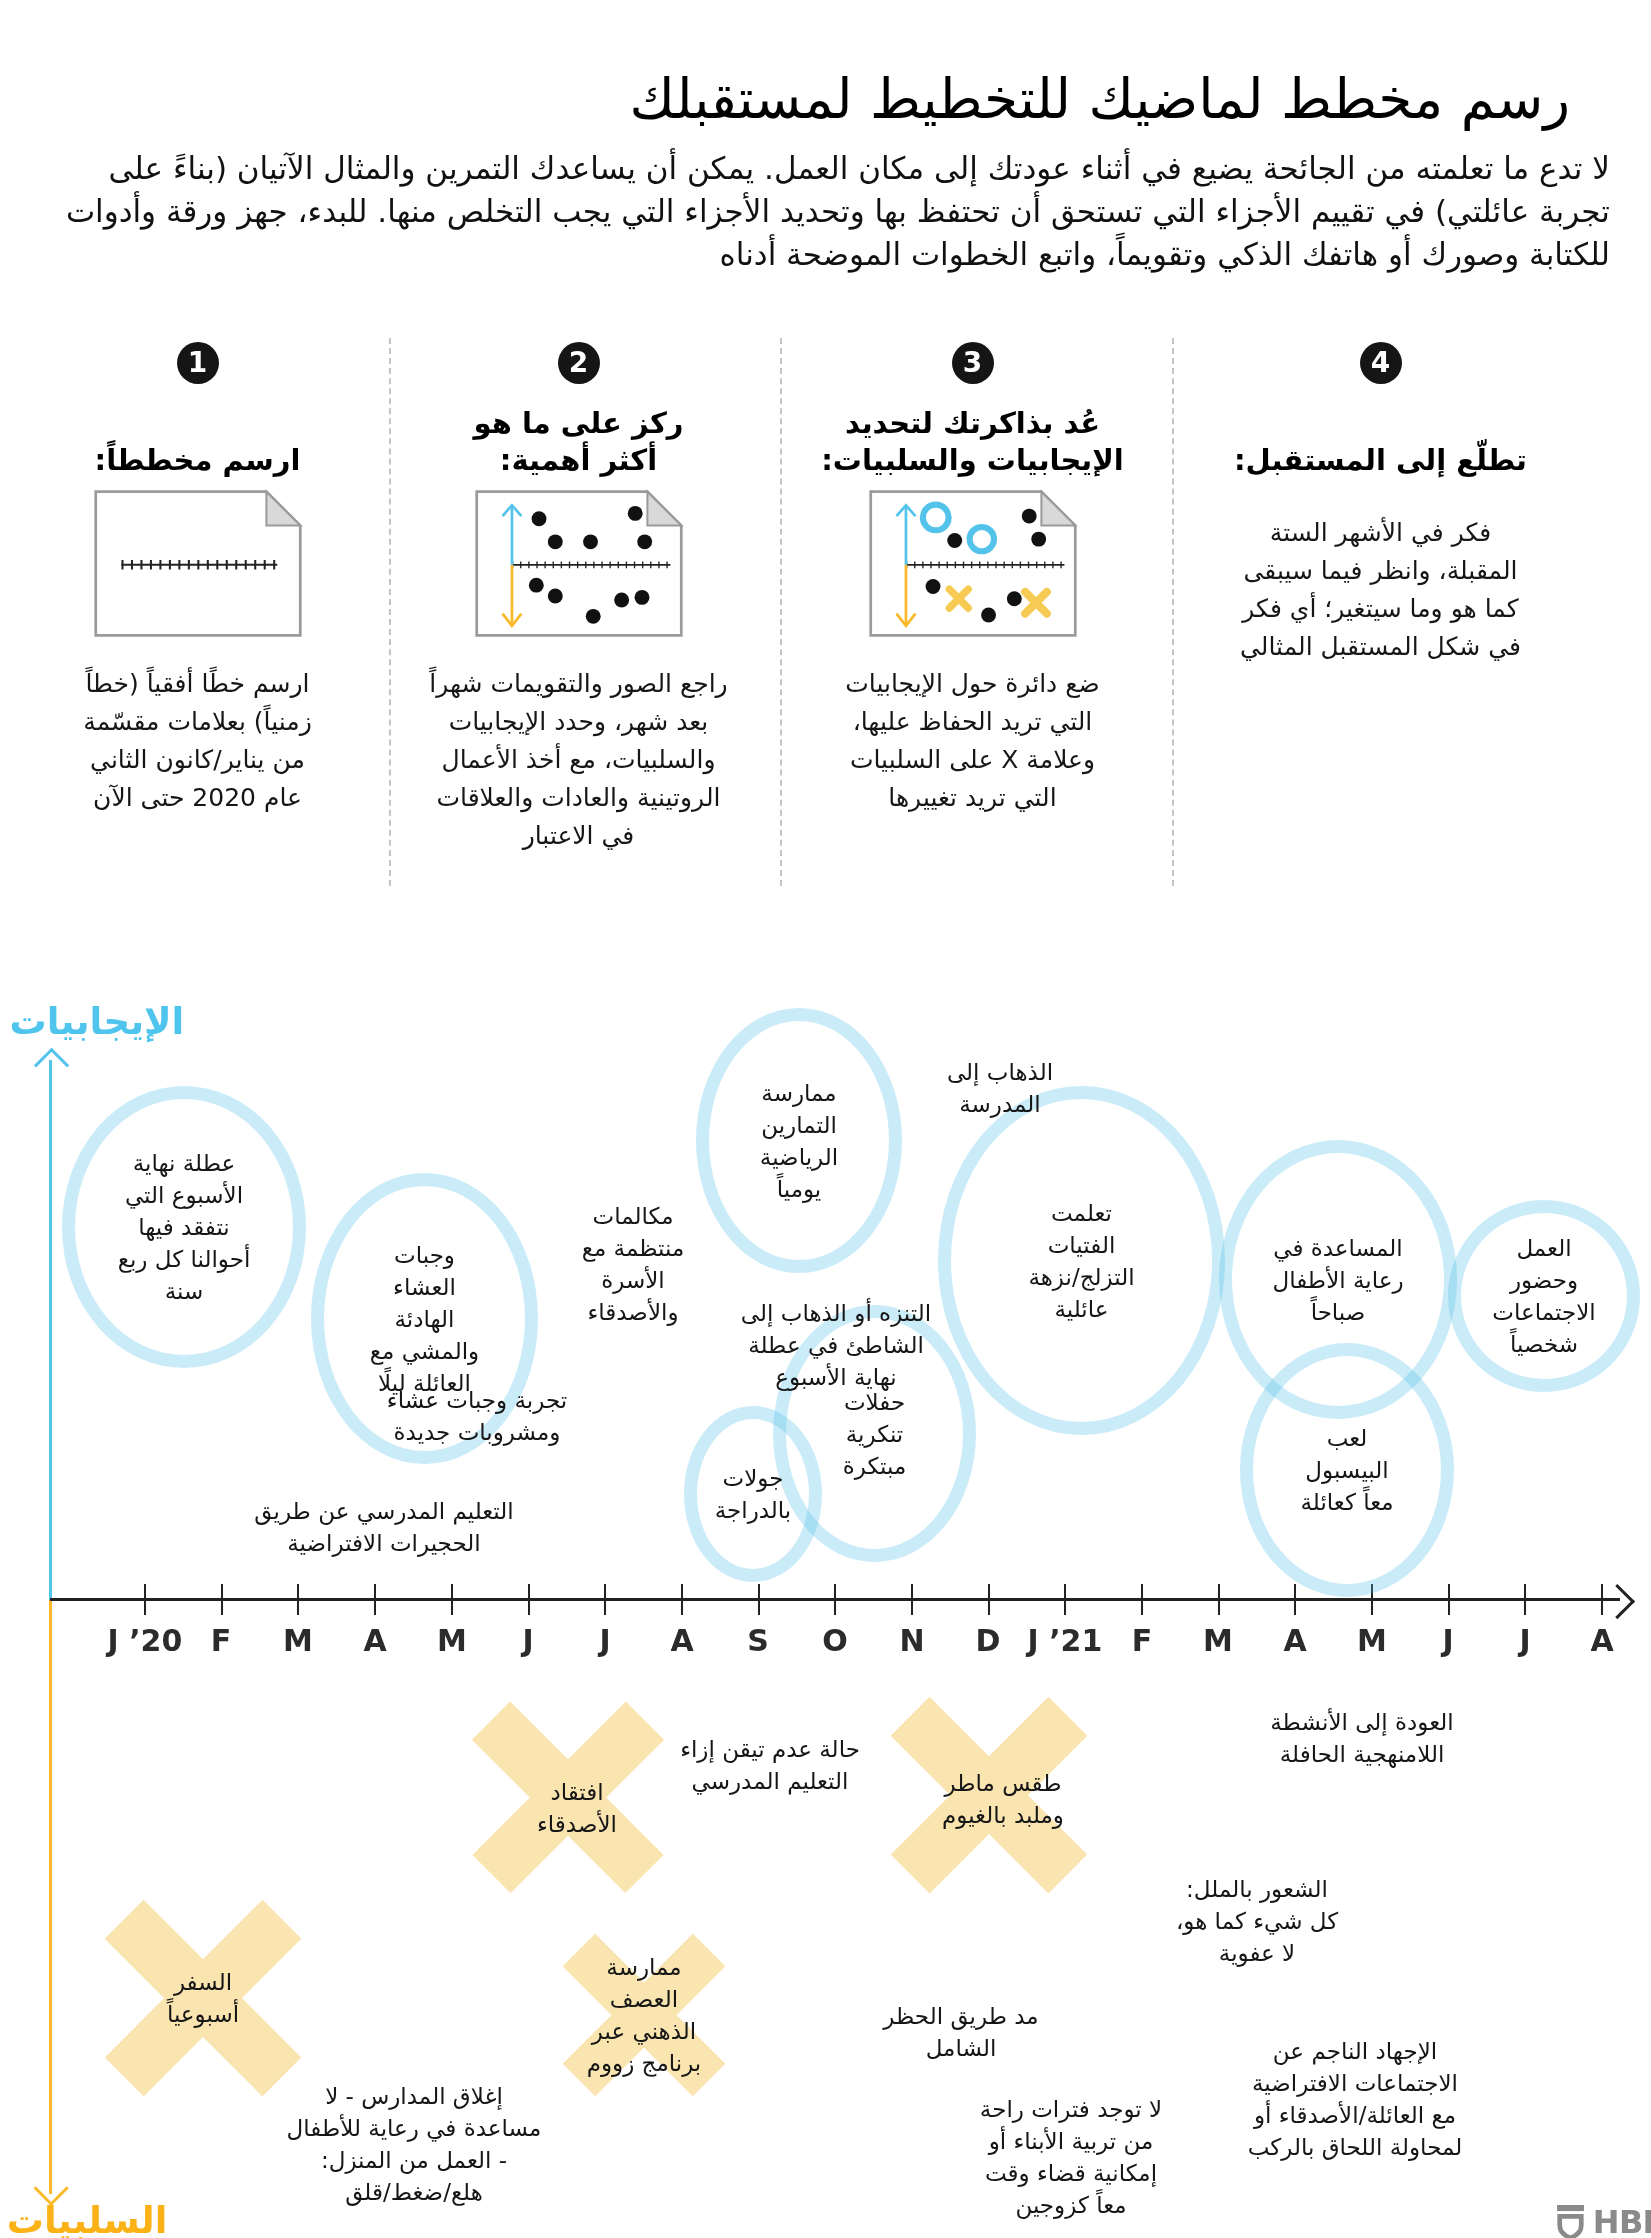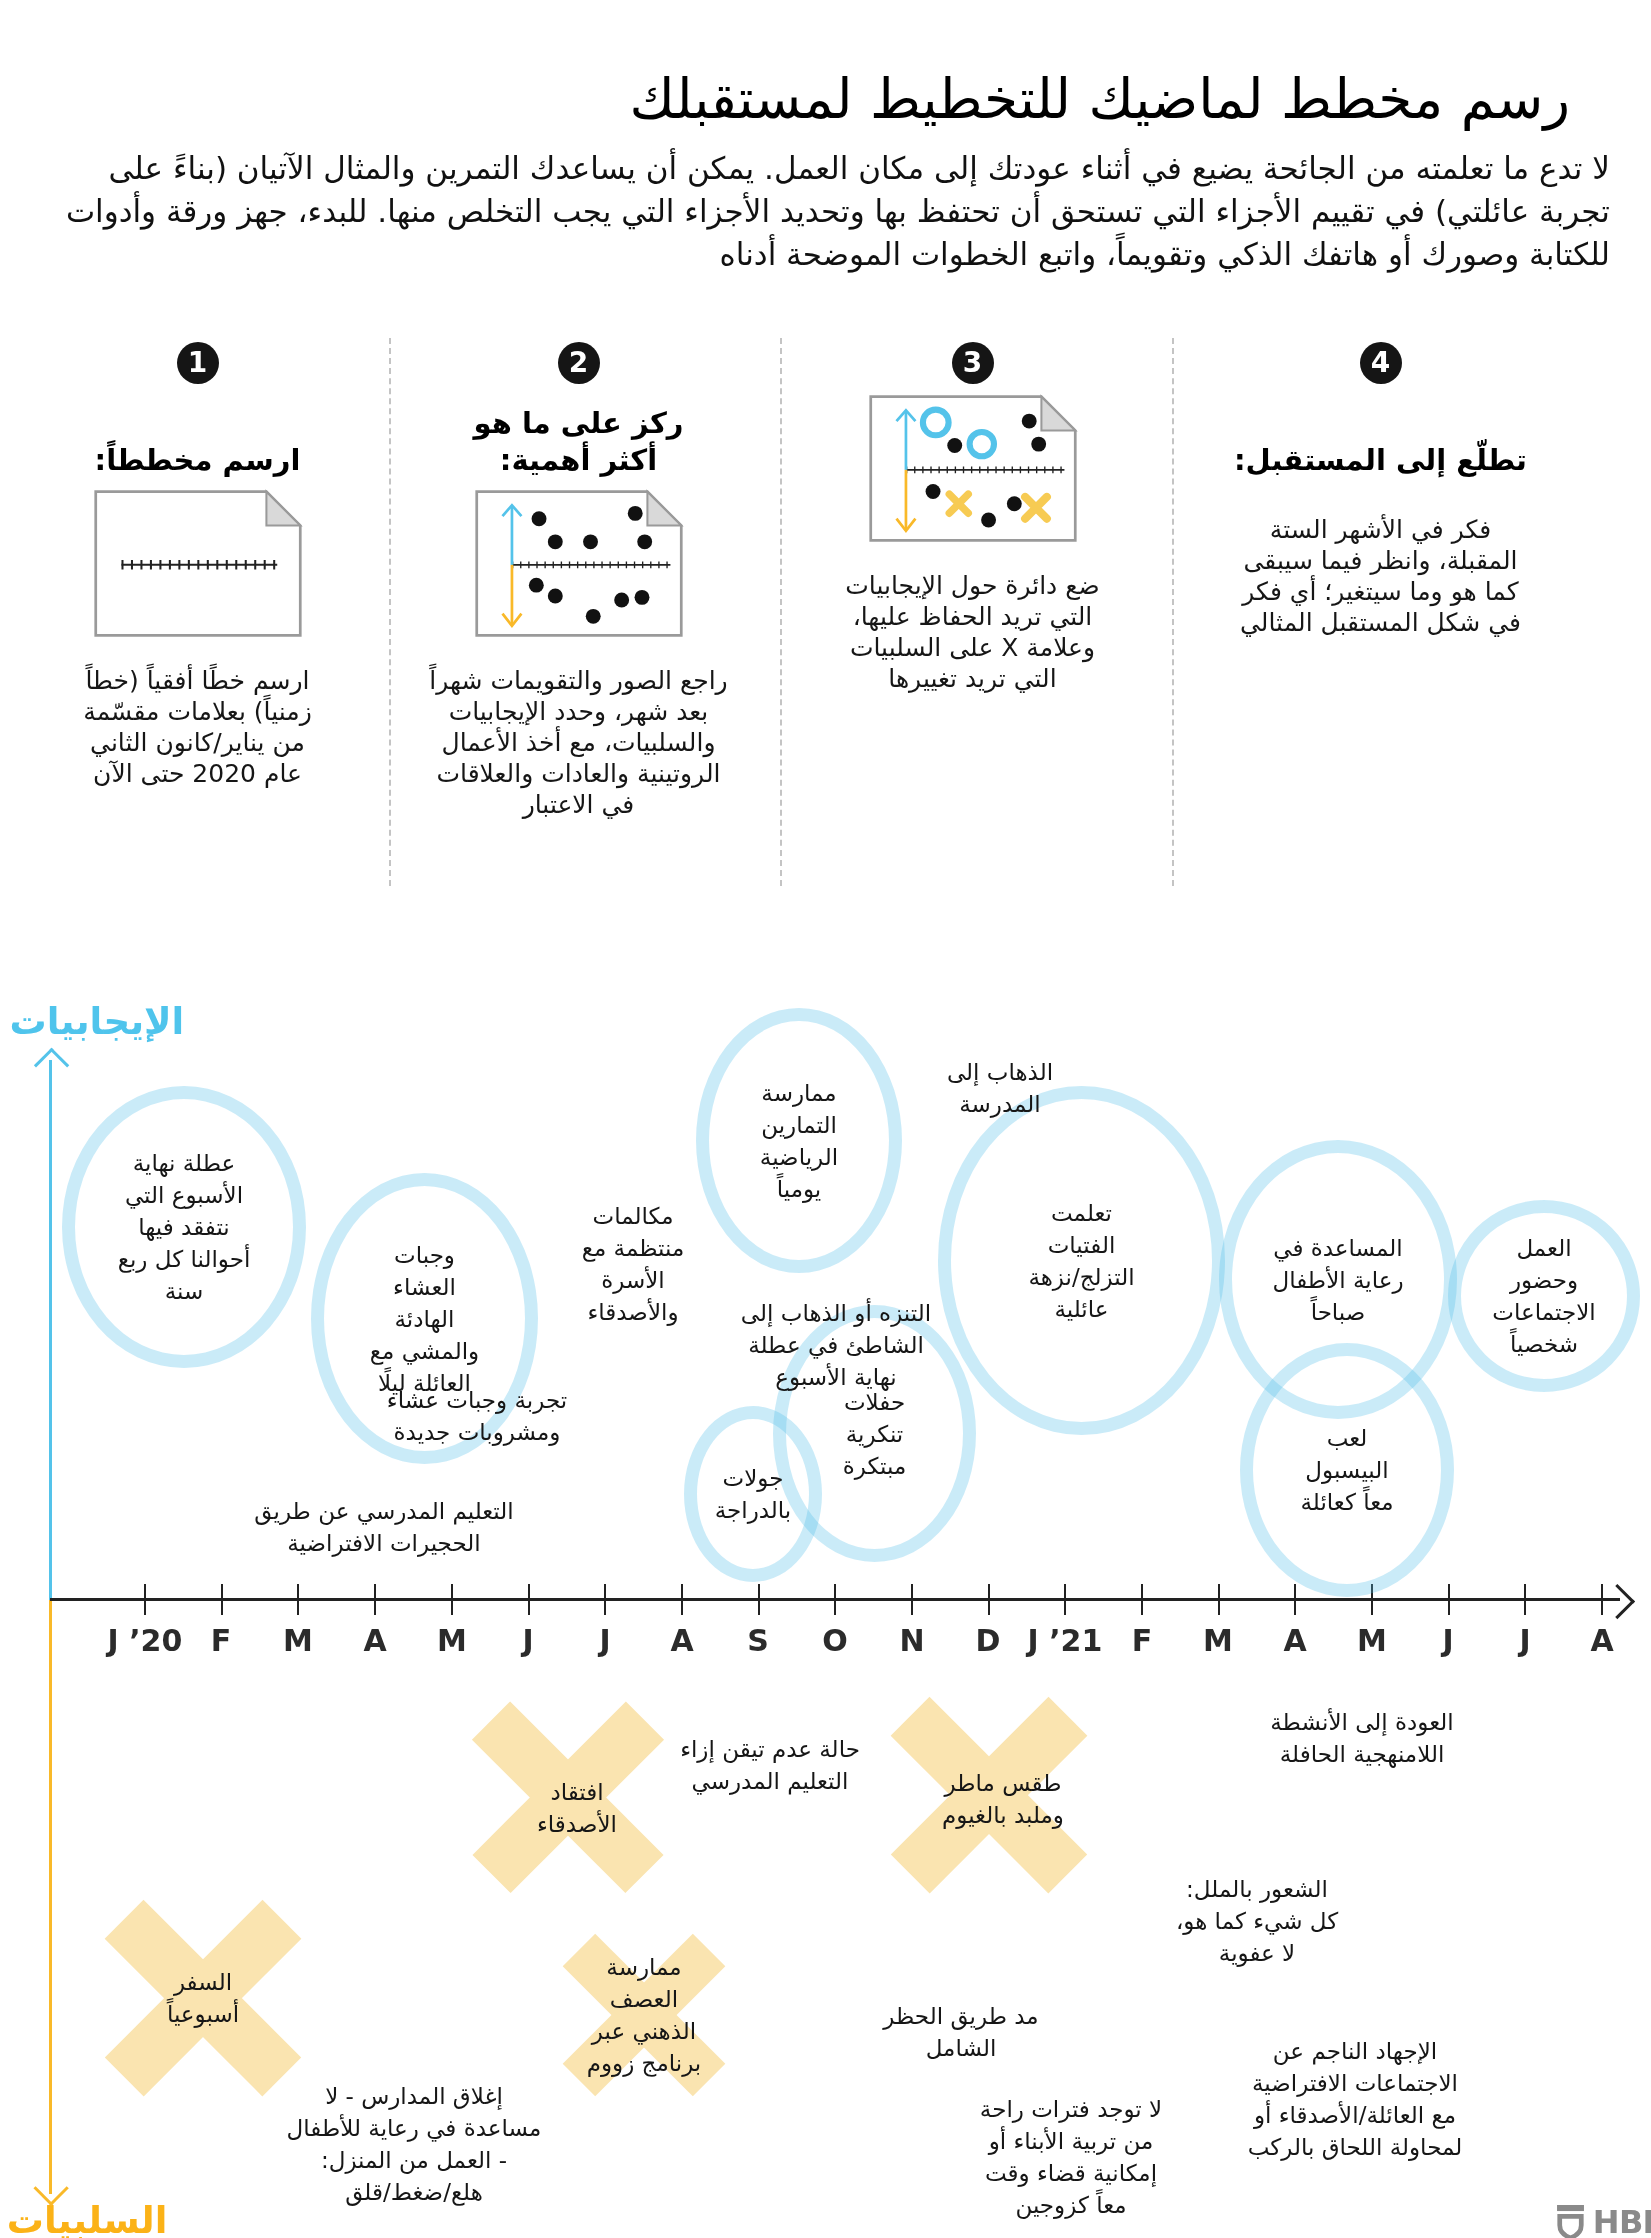--- a/index.html
+++ b/index.html
@@ -9,21 +9,21 @@
   
   .title{position:absolute;top:30px;right:81px;font-size:55px;font-weight:normal;direction:rtl;white-space:nowrap;color:#000;}
   .intro{position:absolute;top:116px;right:41px;left:37px;font-size:31px;line-height:43px;direction:rtl;text-align:right;color:#111;}
   
   .step{position:absolute;top:342px;text-align:center;direction:rtl;}
   .badge{width:42px;height:42px;border-radius:50%;background:#151515;color:#fff;font-weight:bold;
          font-size:28px;line-height:42px;margin:0 auto;text-align:center;}
   .step-heading{height:95px;display:flex;align-items:flex-end;justify-content:center;
          font-weight:bold;font-size:29px;line-height:37px;white-space:pre-line;color:#000;}
   .paper-wrap{margin-top:9.5px;height:157px;}
-  .step-desc{margin-top:19px;font-size:25px;line-height:31px;white-space:pre-line;color:#161616;}
+  .step-desc{margin-top:19px;font-size:25px;line-height:38px;white-space:pre-line;color:#161616;}
   .sep{position:absolute;top:338px;height:548px;width:0;border-left:2px dashed #c4c4c4;}
   
   .pos-label{position:absolute;left:9.5px;top:1000px;font-size:37px;font-weight:bold;}
   .neg-label{position:absolute;left:6.8px;top:2199px;font-size:37px;font-weight:bold;}
   .vaxis-blue{position:absolute;left:49px;top:1060px;width:2.7px;height:540px;}
   .vaxis-yellow{position:absolute;left:49px;top:1600px;width:2.7px;height:594px;}
   .haxis{position:absolute;left:50px;top:1598px;width:1570px;height:2.7px;background:#222;}
   .chev{position:absolute;width:21.7px;height:21.7px;border-style:solid;border-width:3.4px 3.4px 0 0;}
   .chev-up{transform:rotate(-45deg);left:39px;top:1053px;}
   .chev-down{transform:rotate(135deg);left:39px;top:2176px;}
@@ -101,20 +101,22 @@
     </div>
     <div class="step-desc">راجع الصور والتقويمات شهراً
 بعد شهر، وحدد الإيجابيات
 والسلبيات، مع أخذ الأعمال
 الروتينية والعادات والعلاقات
 في الاعتبار</div>
   </div>
 
   <div class="step" style="left:812px;width:321px;">
     <div class="badge">3</div>
+    <div class="step-heading">عُد بذاكرتك لتحديد
+الإيجابيات والسلبيات:</div>
     <div class="paper-wrap">
       <svg width="210" height="149" viewBox="0 0 310 220">
         <path d="M4 4 H256 L306 54 V216 H4 Z" fill="#ffffff" stroke="#9a9a9a" stroke-width="4"></path>
         <path d="M256 4 V54 H306 Z" fill="#d9d9d9" stroke="#9a9a9a" stroke-width="3"></path>
         <line x1="56" y1="112" x2="290" y2="112" stroke="#222" stroke-width="10" stroke-dasharray="2 10"></line>
         <line x1="56" y1="112" x2="290" y2="112" stroke="#222" stroke-width="2.5"></line>
         <line x1="56" y1="26" x2="56" y2="112" stroke="#54C3EA" stroke-width="4"></line>
         <path d="M42 40 L56 24 L70 40" fill="none" stroke="#54C3EA" stroke-width="4"></path>
         <line x1="56" y1="112" x2="56" y2="200" stroke="#F9B929" stroke-width="4"></line>
         <path d="M42 184 L56 202 L70 184" fill="none" stroke="#F9B929" stroke-width="4"></path>

